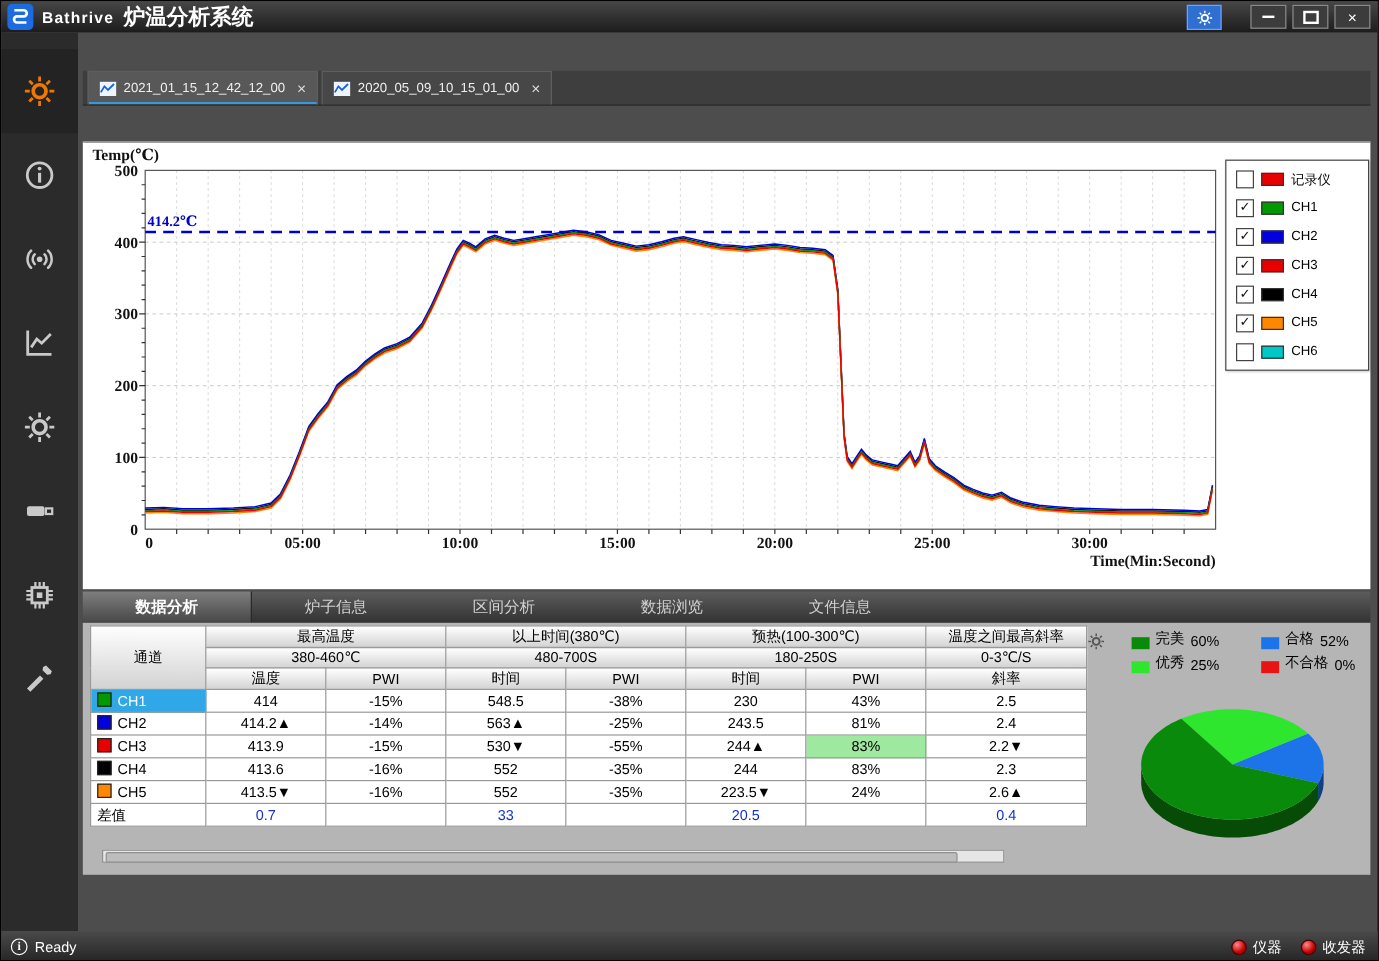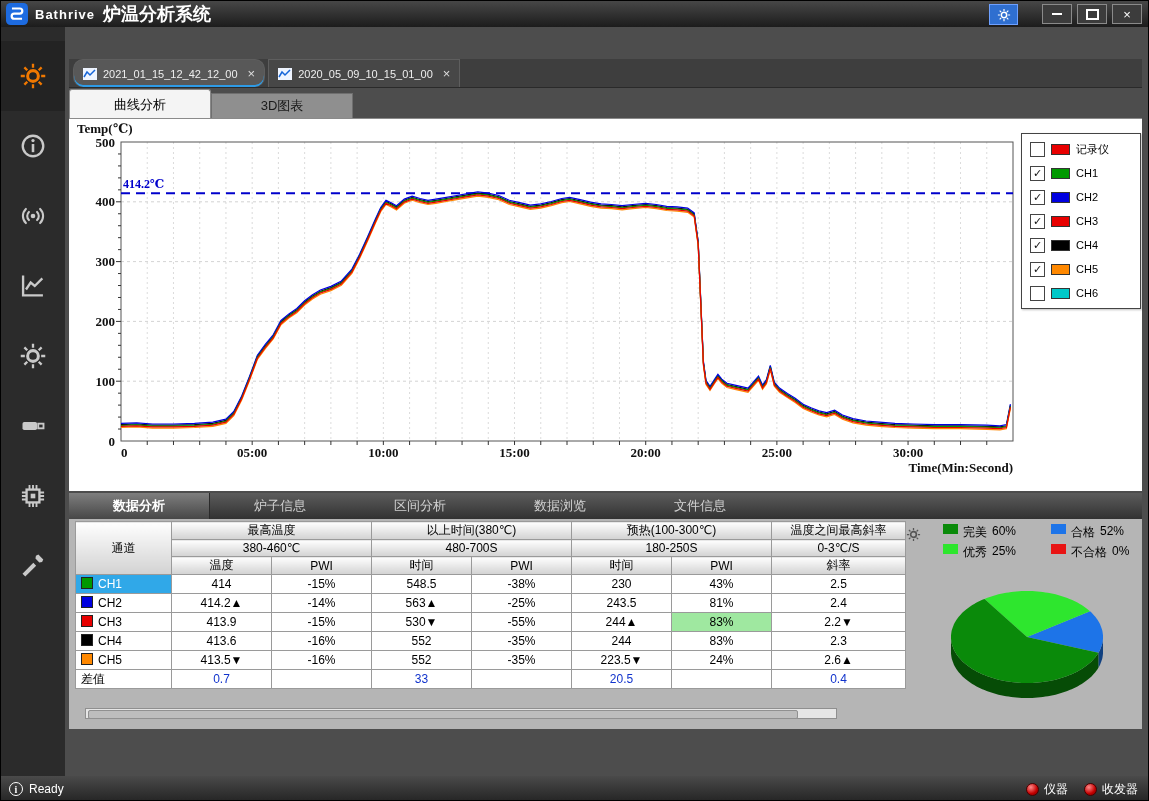--- a/index.html
+++ b/index.html
@@ -24,21 +24,21 @@
   .sidebar{position:absolute;left:0;top:26px;width:64px;height:749px;background:#2b2b2b;padding-top:14px;box-sizing:border-box;}
   .side-item{height:70px;display:flex;align-items:center;justify-content:center;color:#c9c9c9;cursor:pointer;}
   .side-item svg{width:28px;height:28px;}
   .side-item.active{color:#f07800;background:#232323;}
 
   
   .doc-strip{position:absolute;left:68px;top:58px;width:1073px;height:29px;background:#3e3e3e;
     display:flex;align-items:flex-end;padding-left:4px;box-sizing:border-box;border-bottom:1px solid #2a2a2a;}
   .doc-tab{height:27px;display:inline-flex;align-items:center;gap:6px;padding:0 9px;margin-right:3px;
     background:#474747;border:1px solid #5e5e5e;border-bottom:none;color:#eee;font-size:11px;cursor:pointer;}
-  .doc-tab.active{background:#585858;box-shadow:inset 0 -2px 0 #2e9be6;border-radius:10px;}
+  .doc-tab.active{background:#585858;box-shadow:inset 0 -2px 0 #2e9be6;}
   .tab-close{color:#ddd;font-size:13px;margin-left:4px;cursor:pointer;}
 
   
   .subtabs{position:absolute;left:68px;top:87px;width:1073px;height:30px;display:flex;align-items:flex-end;}
   .subtab{width:140px;height:24px;line-height:24px;text-align:center;font-size:13px;cursor:pointer;}
   .subtab.active{background:#f4f4f4;color:#000;border:1px solid #8a8a8a;border-bottom:none;height:28px;line-height:30px;border-radius:3px 3px 0 0;}
   .subtab:not(.active){background:#8f8f8f;color:#1a1a1a;border:1px solid #6f6f6f;border-bottom:none;}
 
   
   .chart-panel{position:absolute;left:68px;top:117px;width:1073px;height:372px;background:#fff;border-top:1px solid #8a8a8a;}
@@ -64,21 +64,21 @@
   #dataTable th,#dataTable td{border:1px solid #9a9a9a;text-align:center;padding:0 2px;}
   #dataTable th{background:linear-gradient(#fefefe,#d2d2d2);height:16px;font-weight:normal;}
   #dataTable td{height:18px;}
   #dataTable td.chan{text-align:left;padding-left:5px;}
   #dataTable td.chan.sel{background:#30a8e8;color:#fff;}
   #dataTable td.hl{background:#9fe8a0;}
   #dataTable tr.diff td:not(.chan){color:#1133cc;}
   .sq{display:inline-block;width:10px;height:10px;border:1px solid #222;margin-right:5px;vertical-align:-1px;}
   .pie-gear{position:absolute;left:837px;top:8px;width:15px;height:15px;color:#555;}
   .pie-legend{position:absolute;left:854px;top:5px;display:grid;grid-template-columns:108px 108px;row-gap:3px;font-size:12px;color:#000;}
-  .pl-item{display:flex;align-items:flex-start;gap:5px;padding-left:20px;}
+  .pl-item{display:flex;align-items:flex-end;gap:5px;padding-left:20px;}
   .pl-sw{width:15px;height:10px;flex:0 0 auto;}
   .pl-pct{margin-left:0;}
   #pieSvg{position:absolute;left:866px;top:40px;}
   .hscroll{position:absolute;left:16px;top:189px;width:752px;height:11px;background:#e6e6e6;border:1px solid #8f8f8f;box-sizing:border-box;}
   .hthumb{position:absolute;left:2px;top:1px;width:708px;height:7px;background:#bdbdbd;border:1px solid #909090;border-radius:2px;}
 
   
   .buttons-row{position:absolute;left:68px;top:733px;width:1073px;height:30px;display:flex;gap:25px;padding-left:10px;box-sizing:border-box;align-items:center;}
   .abtn{width:113px;height:30px;background:linear-gradient(#fbfbfb,#dadada);border:1px solid #6a6a6a;border-radius:4px;
     font-size:13px;font-family:inherit;color:#111;cursor:pointer;}
@@ -188,24 +188,20 @@
       <div class="doc-tab">
         <svg width="14" height="12" viewBox="0 0 14 12">
           <rect width="14" height="12" fill="#eef4ff"></rect>
           <polyline points="1,9 4,4 7,7 12,2" fill="none" stroke="#1565d8" stroke-width="1.5"></polyline>
         </svg>
         <span>2020_05_09_10_15_01_00</span>
         <span class="tab-close">×</span>
       </div>
     </div>
 
-  <div class="subtabs">
-    <div class="subtab active">曲线分析</div>
-    <div class="subtab">3D图表</div>
-  </div>
 
   <div class="chart-panel">
     <svg id="plot" width="1073" height="372">
         <line x1="78.23529411764706" y1="23" x2="78.23529411764706" y2="322" stroke="#d2d2d2" stroke-width="0.8" stroke-dasharray="2,3"></line>
         <line x1="104.47058823529412" y1="23" x2="104.47058823529412" y2="322" stroke="#d2d2d2" stroke-width="0.8" stroke-dasharray="2,3"></line>
         <line x1="130.70588235294116" y1="23" x2="130.70588235294116" y2="322" stroke="#d2d2d2" stroke-width="0.8" stroke-dasharray="2,3"></line>
         <line x1="156.94117647058823" y1="23" x2="156.94117647058823" y2="322" stroke="#d2d2d2" stroke-width="0.8" stroke-dasharray="2,3"></line>
         <line x1="183.1764705882353" y1="23" x2="183.1764705882353" y2="322" stroke="#d2d2d2" stroke-width="0.8" stroke-dasharray="2,3"></line>
         <line x1="209.41176470588235" y1="23" x2="209.41176470588235" y2="322" stroke="#d2d2d2" stroke-width="0.8" stroke-dasharray="2,3"></line>
         <line x1="235.6470588235294" y1="23" x2="235.6470588235294" y2="322" stroke="#d2d2d2" stroke-width="0.8" stroke-dasharray="2,3"></line>

